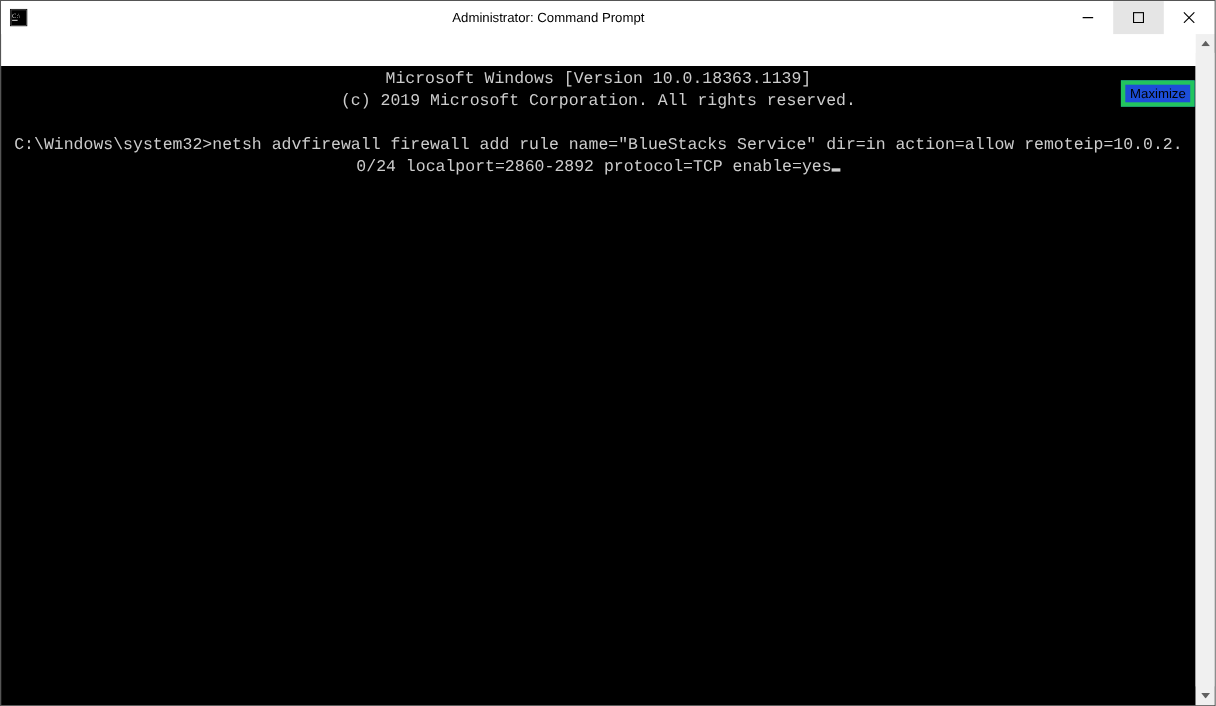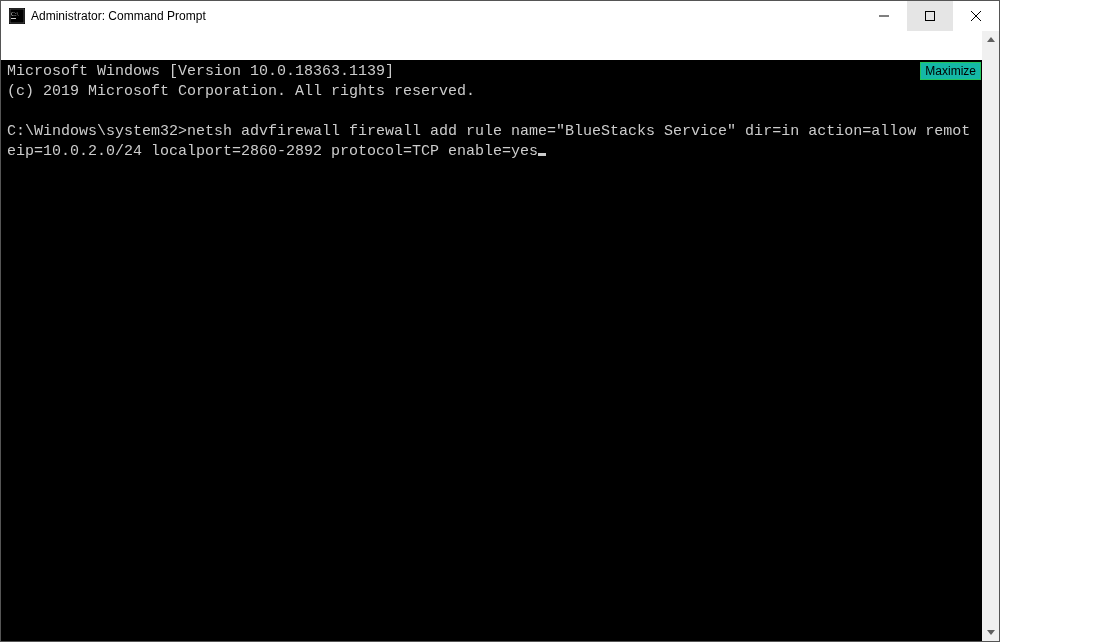--- a/index.html
+++ b/index.html
@@ -5,26 +5,27 @@
     * { box-sizing: border-box; margin: 0; padding: 0; }
     body {
       width: 1105px;
       height: 642px;
       font-family: "Segoe UI", Tahoma, sans-serif;
       background: #ffffff;
       overflow: hidden;
       position: relative;
     }
     .window {
-      width: 1000px;
+      width: 1105px;
       height: 642px;
       border: 1px solid #555;
       display: flex;
       flex-direction: column;
       background: #ffffff;
+      text-align: center;
     }
     .titlebar {
       height: 30px;
       background: #ffffff;
       display: flex;
       align-items: center;
       flex-shrink: 0;
     }
     .titlebar-icon {
       width: 16px;
@@ -96,24 +97,24 @@
     .cursor {
       display:inline-block;
       width:8px;
       height:3px;
       background:#cccccc;
       vertical-align: baseline;
       margin-bottom:-1px;
     }
     .tooltip {
       position:absolute;
-      top: 31px;
+      top: 42px;
       right: 18px;
-      background: #14b8a6;
-      border: 1px solid #22c55e;
+      background: #1d4ed8;
+      border: 4px solid #22c55e;
       font-size: 12px;
       padding: 1px 4px;
       color:#000;
       font-family: "Segoe UI", Tahoma, sans-serif;
     }
     .inline { display:inline; }
   </style>
 </head>
 <body>
 

